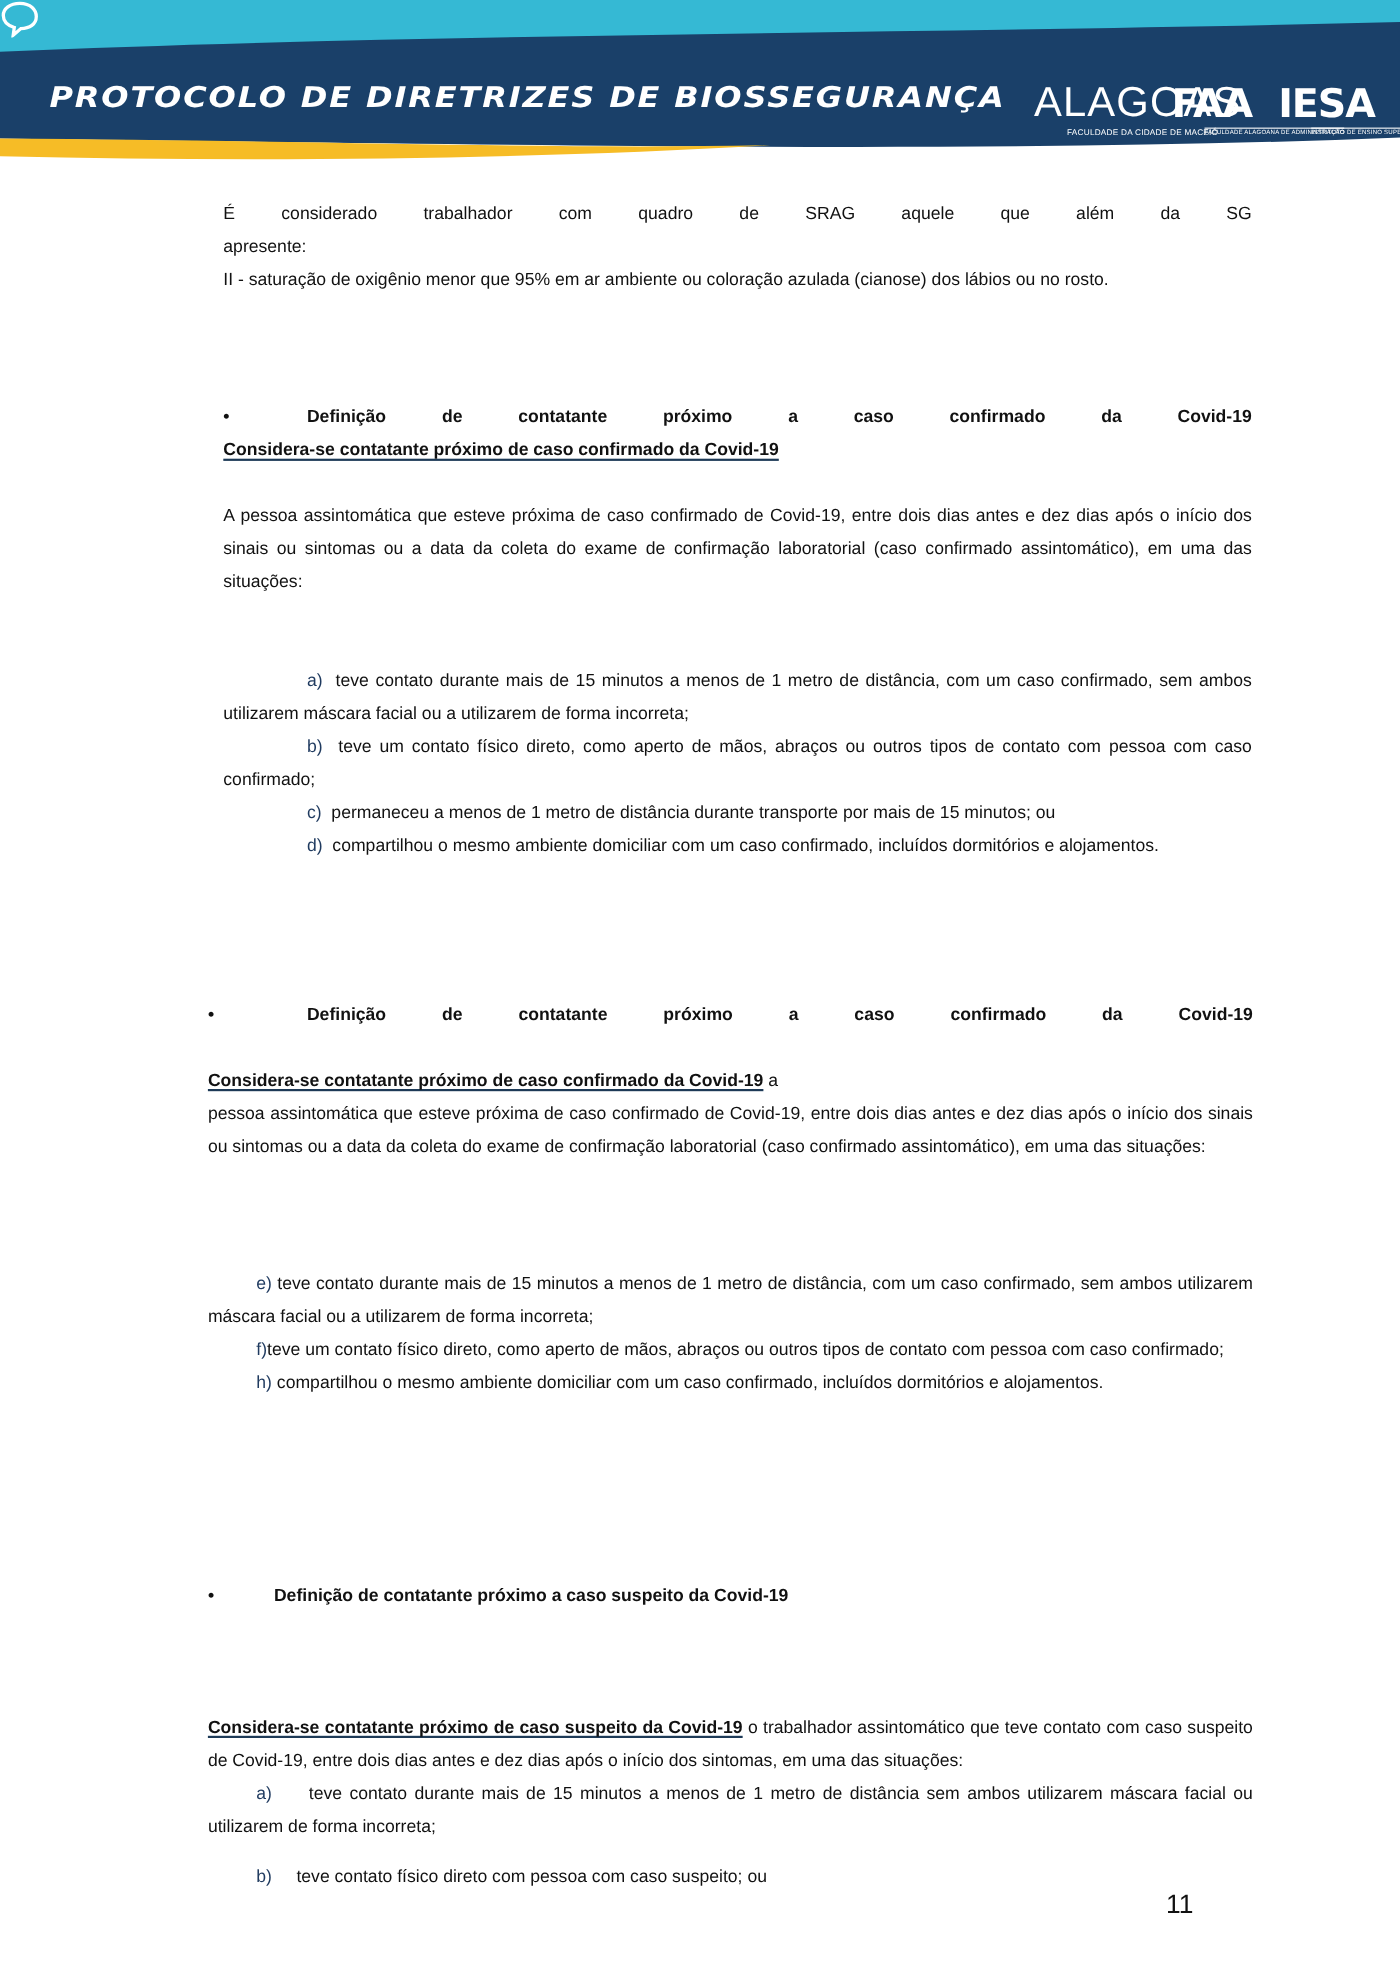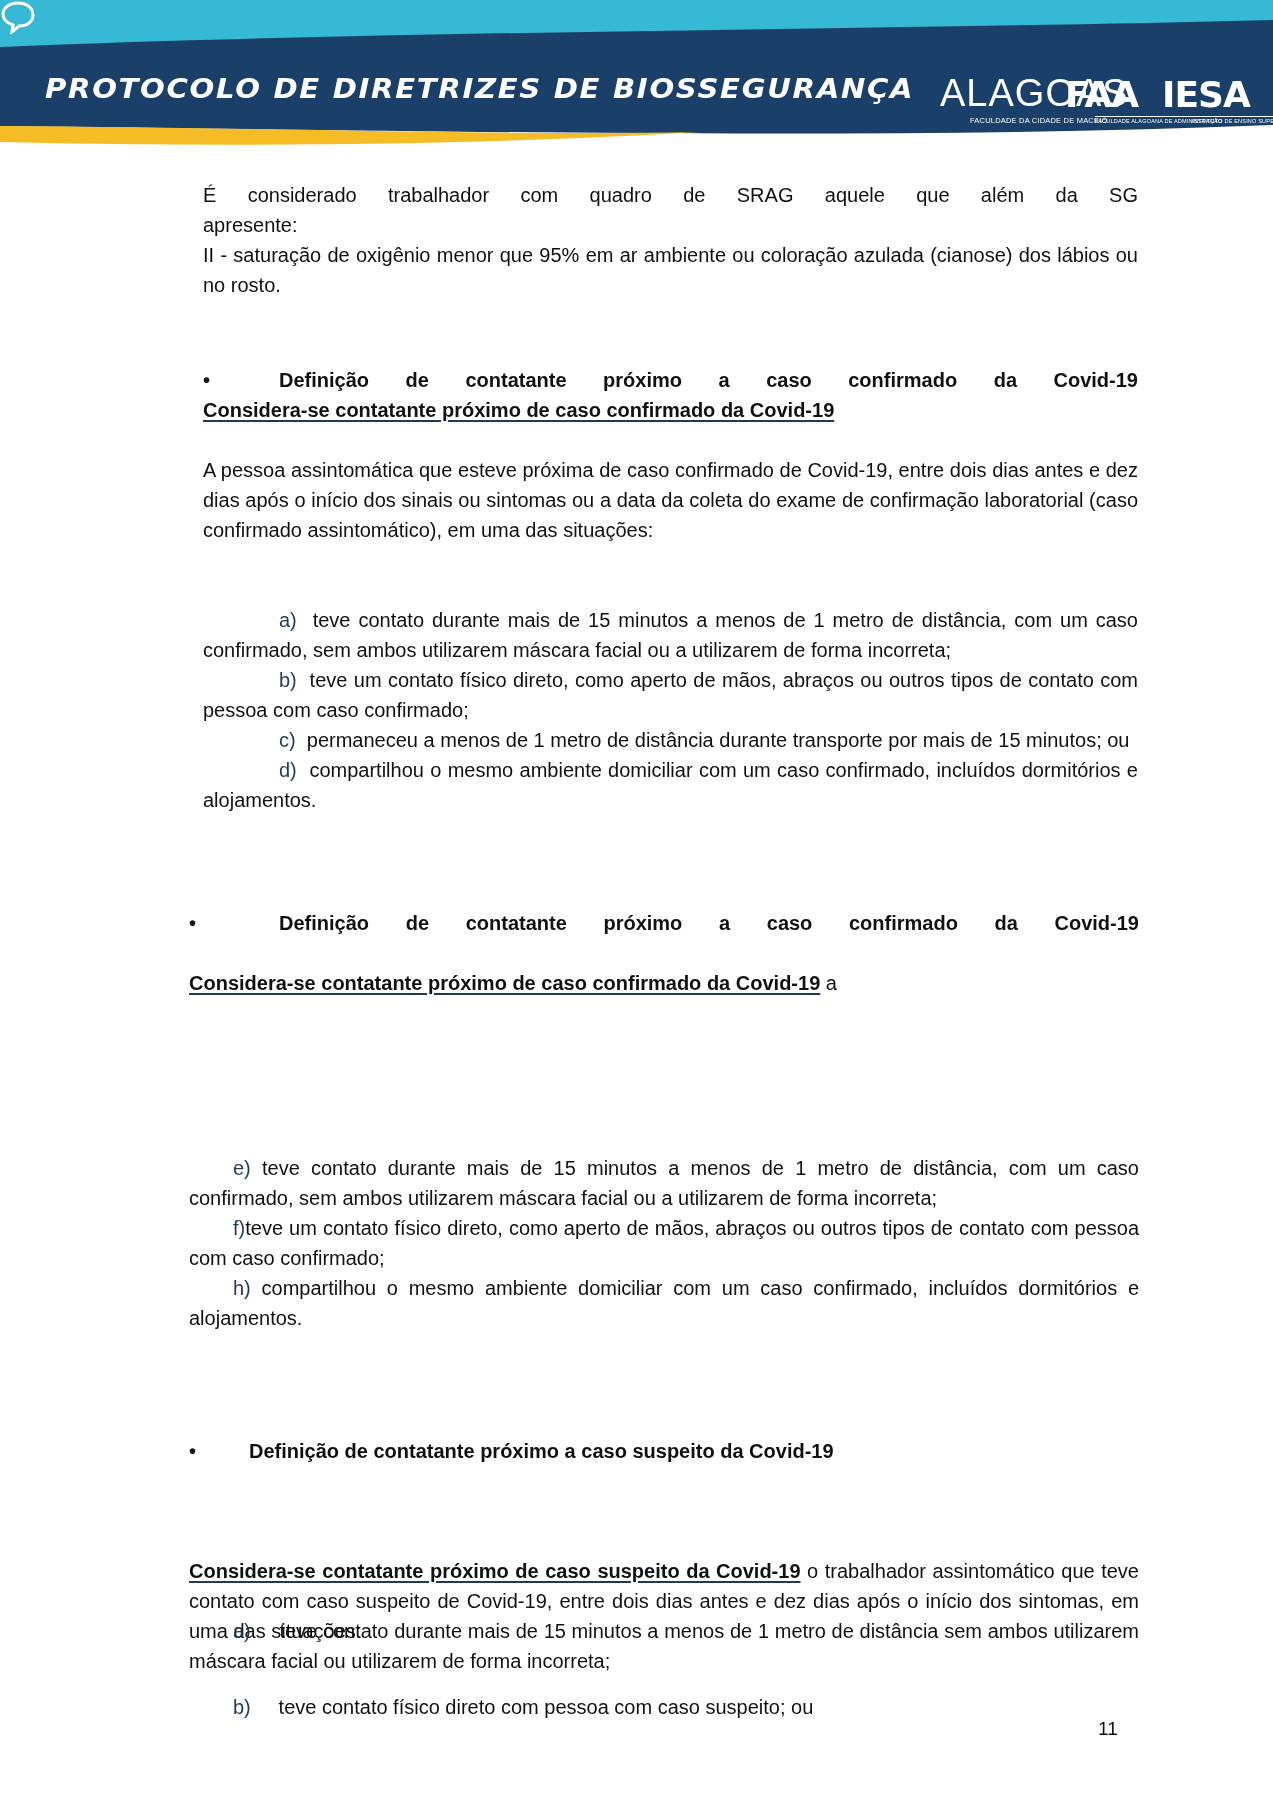--- a/index.html
+++ b/index.html
@@ -19,28 +19,28 @@
   .logo-facima .big { font-size: 38px; letter-spacing: 1px; }
   .logo-facima .small { font-size: 7.5px; margin-top: 1px; }
   .bubble { position: absolute; left: 1000px; top: 44px; }
   .logo-faa { left: 1065px; top: 74px; }
   .logo-faa .big { font-weight: 900; font-size: 36px; font-family: "DejaVu Sans", sans-serif; letter-spacing: -1px; }
   .logo-iesa { left: 1162px; top: 74px; }
   .logo-iesa .big { font-weight: 900; font-size: 36px; font-family: "DejaVu Sans", sans-serif; letter-spacing: -1px; }
   .logo-faa .small, .logo-iesa .small { font-size: 5.5px; border-top: 1px solid #fff; padding-top: 1px; margin-top: 1px; }
 
   
-  .t { position: absolute; font-size: 20px; line-height: 30px; text-align: justify; text-align-last: auto; }
+  .t { position: absolute; font-size: 16px; line-height: 30px; text-align: justify; text-align-last: auto; }
   .t p { margin: 0; }
   .just { text-align: justify; text-align-last: justify; }
   .b { font-weight: bold; }
   .u { font-weight: bold; text-decoration: underline; text-decoration-color: #1d3a57; text-decoration-thickness: 2px; text-underline-offset: 3px; }
   .lbl { color: #1f3a5f; }
   .bullet { display: inline-block; width: 76px; }
-  .pagenum { position: absolute; left: 1098px; top: 1718px; font-size: 19px; }
+  .pagenum { position: absolute; left: 1060px; top: 1718px; font-size: 24px; }
 </style>
 </head>
 <body>
 
 <div class="banner">
   <svg width="1273" height="160" viewBox="0 0 1273 160">
     <rect x="0" y="0" width="1273" height="60" fill="#35b9d4"></rect>
     <path d="M0,47 C400,30 900,30 1273,20 L1273,125 C900,140 500,132 0,126 Z" fill="#1a4069"></path>
     <path d="M0,126 C300,128 500,136 700,132 C500,144 250,148 0,142 Z" fill="#f6bc26"></path>
   </svg>
@@ -84,20 +84,21 @@
   <p style="text-indent:76px;"><span class="lbl">d)</span>&nbsp; <span>compartilhou o mesmo ambiente domiciliar com um caso confirmado, incluídos dormitórios e alojamentos.</span></p>
 </div>
 
 <div class="t" style="left:189px; top:908px; width:950px;">
   <p class="b just">
     <span class="bullet" style="width:90px;">•</span><span>Definição de contatante próximo a caso confirmado da Covid-19</span>
   </p>
 </div>
 <div class="t" style="left:189px; top:968px; width:950px;">
   <p><span class="u">Considera-se contatante próximo de caso confirmado da Covid-19</span><span> a</span></p>
+  <p>pessoa assintomática que esteve próxima de caso confirmado de Covid-19, entre dois dias antes e dez dias após o início dos sinais ou sintomas ou a data da coleta do exame de confirmação laboratorial (caso confirmado assintomático), em uma das situações:</p>
 </div>
 
 <div class="t" style="left:189px; top:1153px; width:950px;">
   <p style="text-indent:44px;"><span class="lbl">e)</span><span> teve contato durante mais de 15 minutos a menos de 1 metro de distância, com um caso confirmado, sem ambos utilizarem máscara facial ou a utilizarem de forma incorreta;</span></p>
   <p style="text-indent:44px;"><span class="lbl">f)</span><span>teve um contato físico direto, como aperto de mãos, abraços ou outros tipos de contato com pessoa com caso confirmado;</span></p>
   <p style="text-indent:44px;"><span class="lbl">h)</span><span>  compartilhou o mesmo ambiente domiciliar com um caso confirmado, incluídos dormitórios e alojamentos.</span></p>
 </div>
 
 <div class="t" style="left:189px; top:1436px; width:950px;">
   <p class="b">

